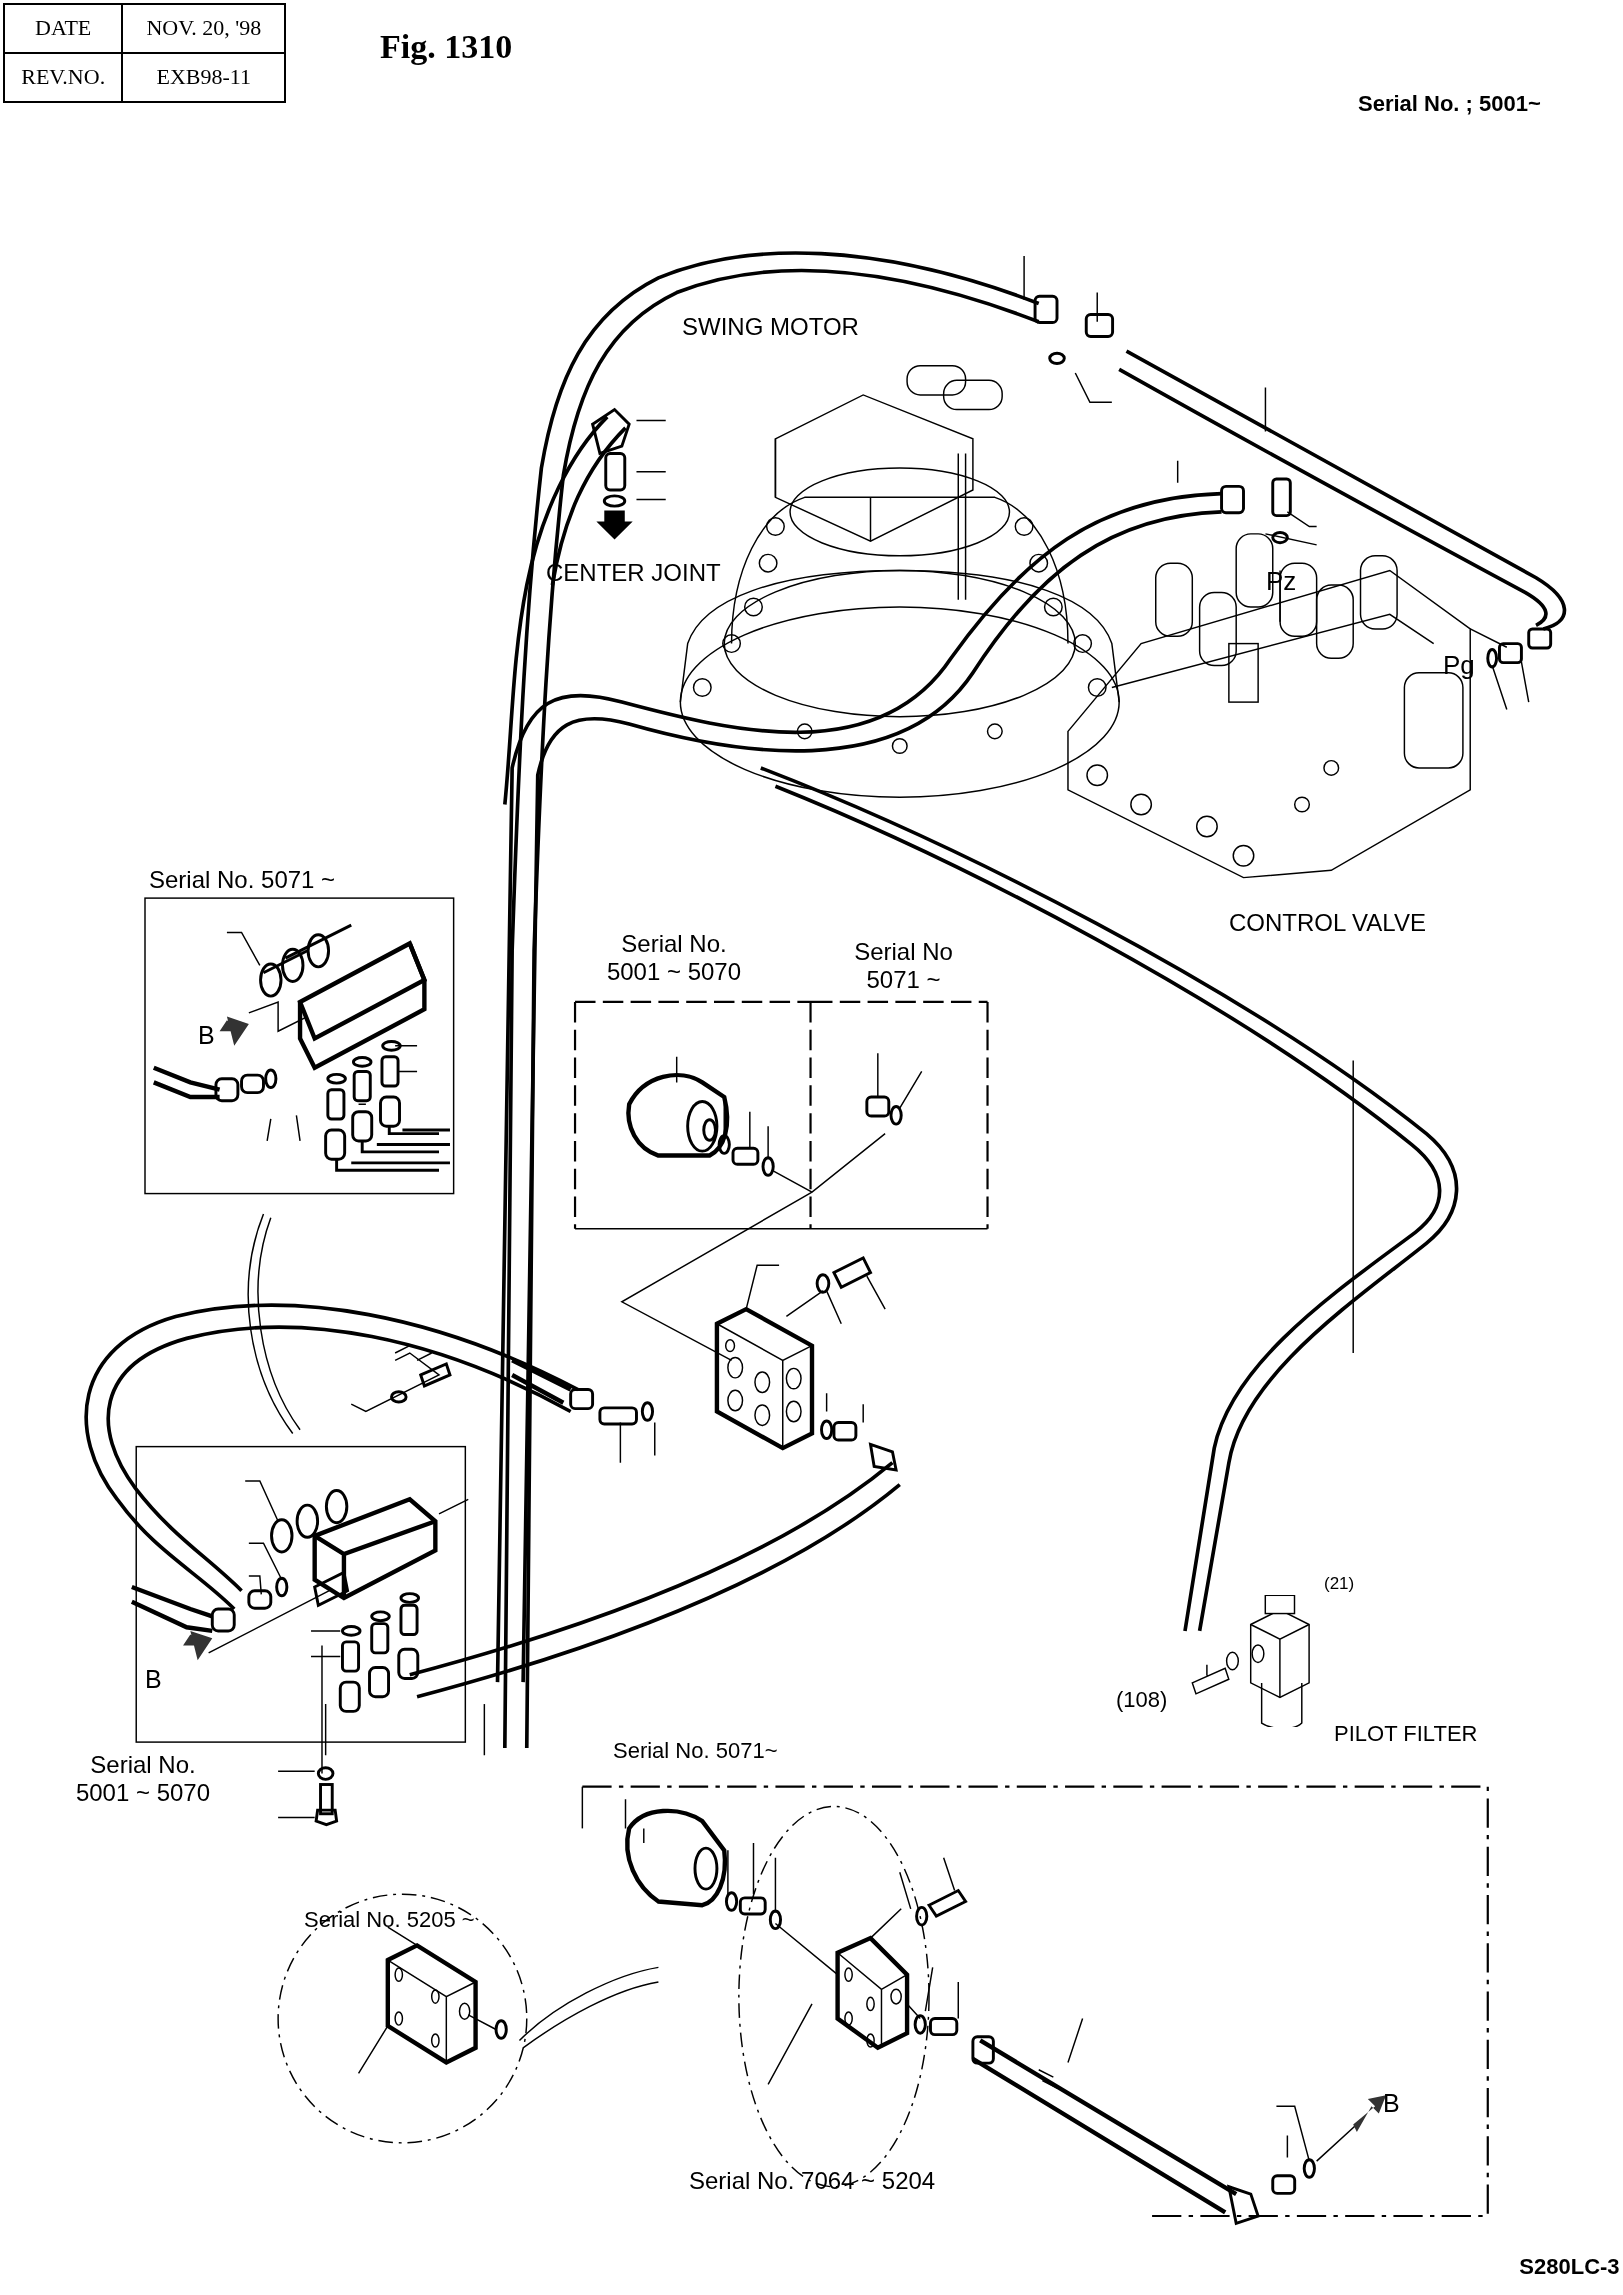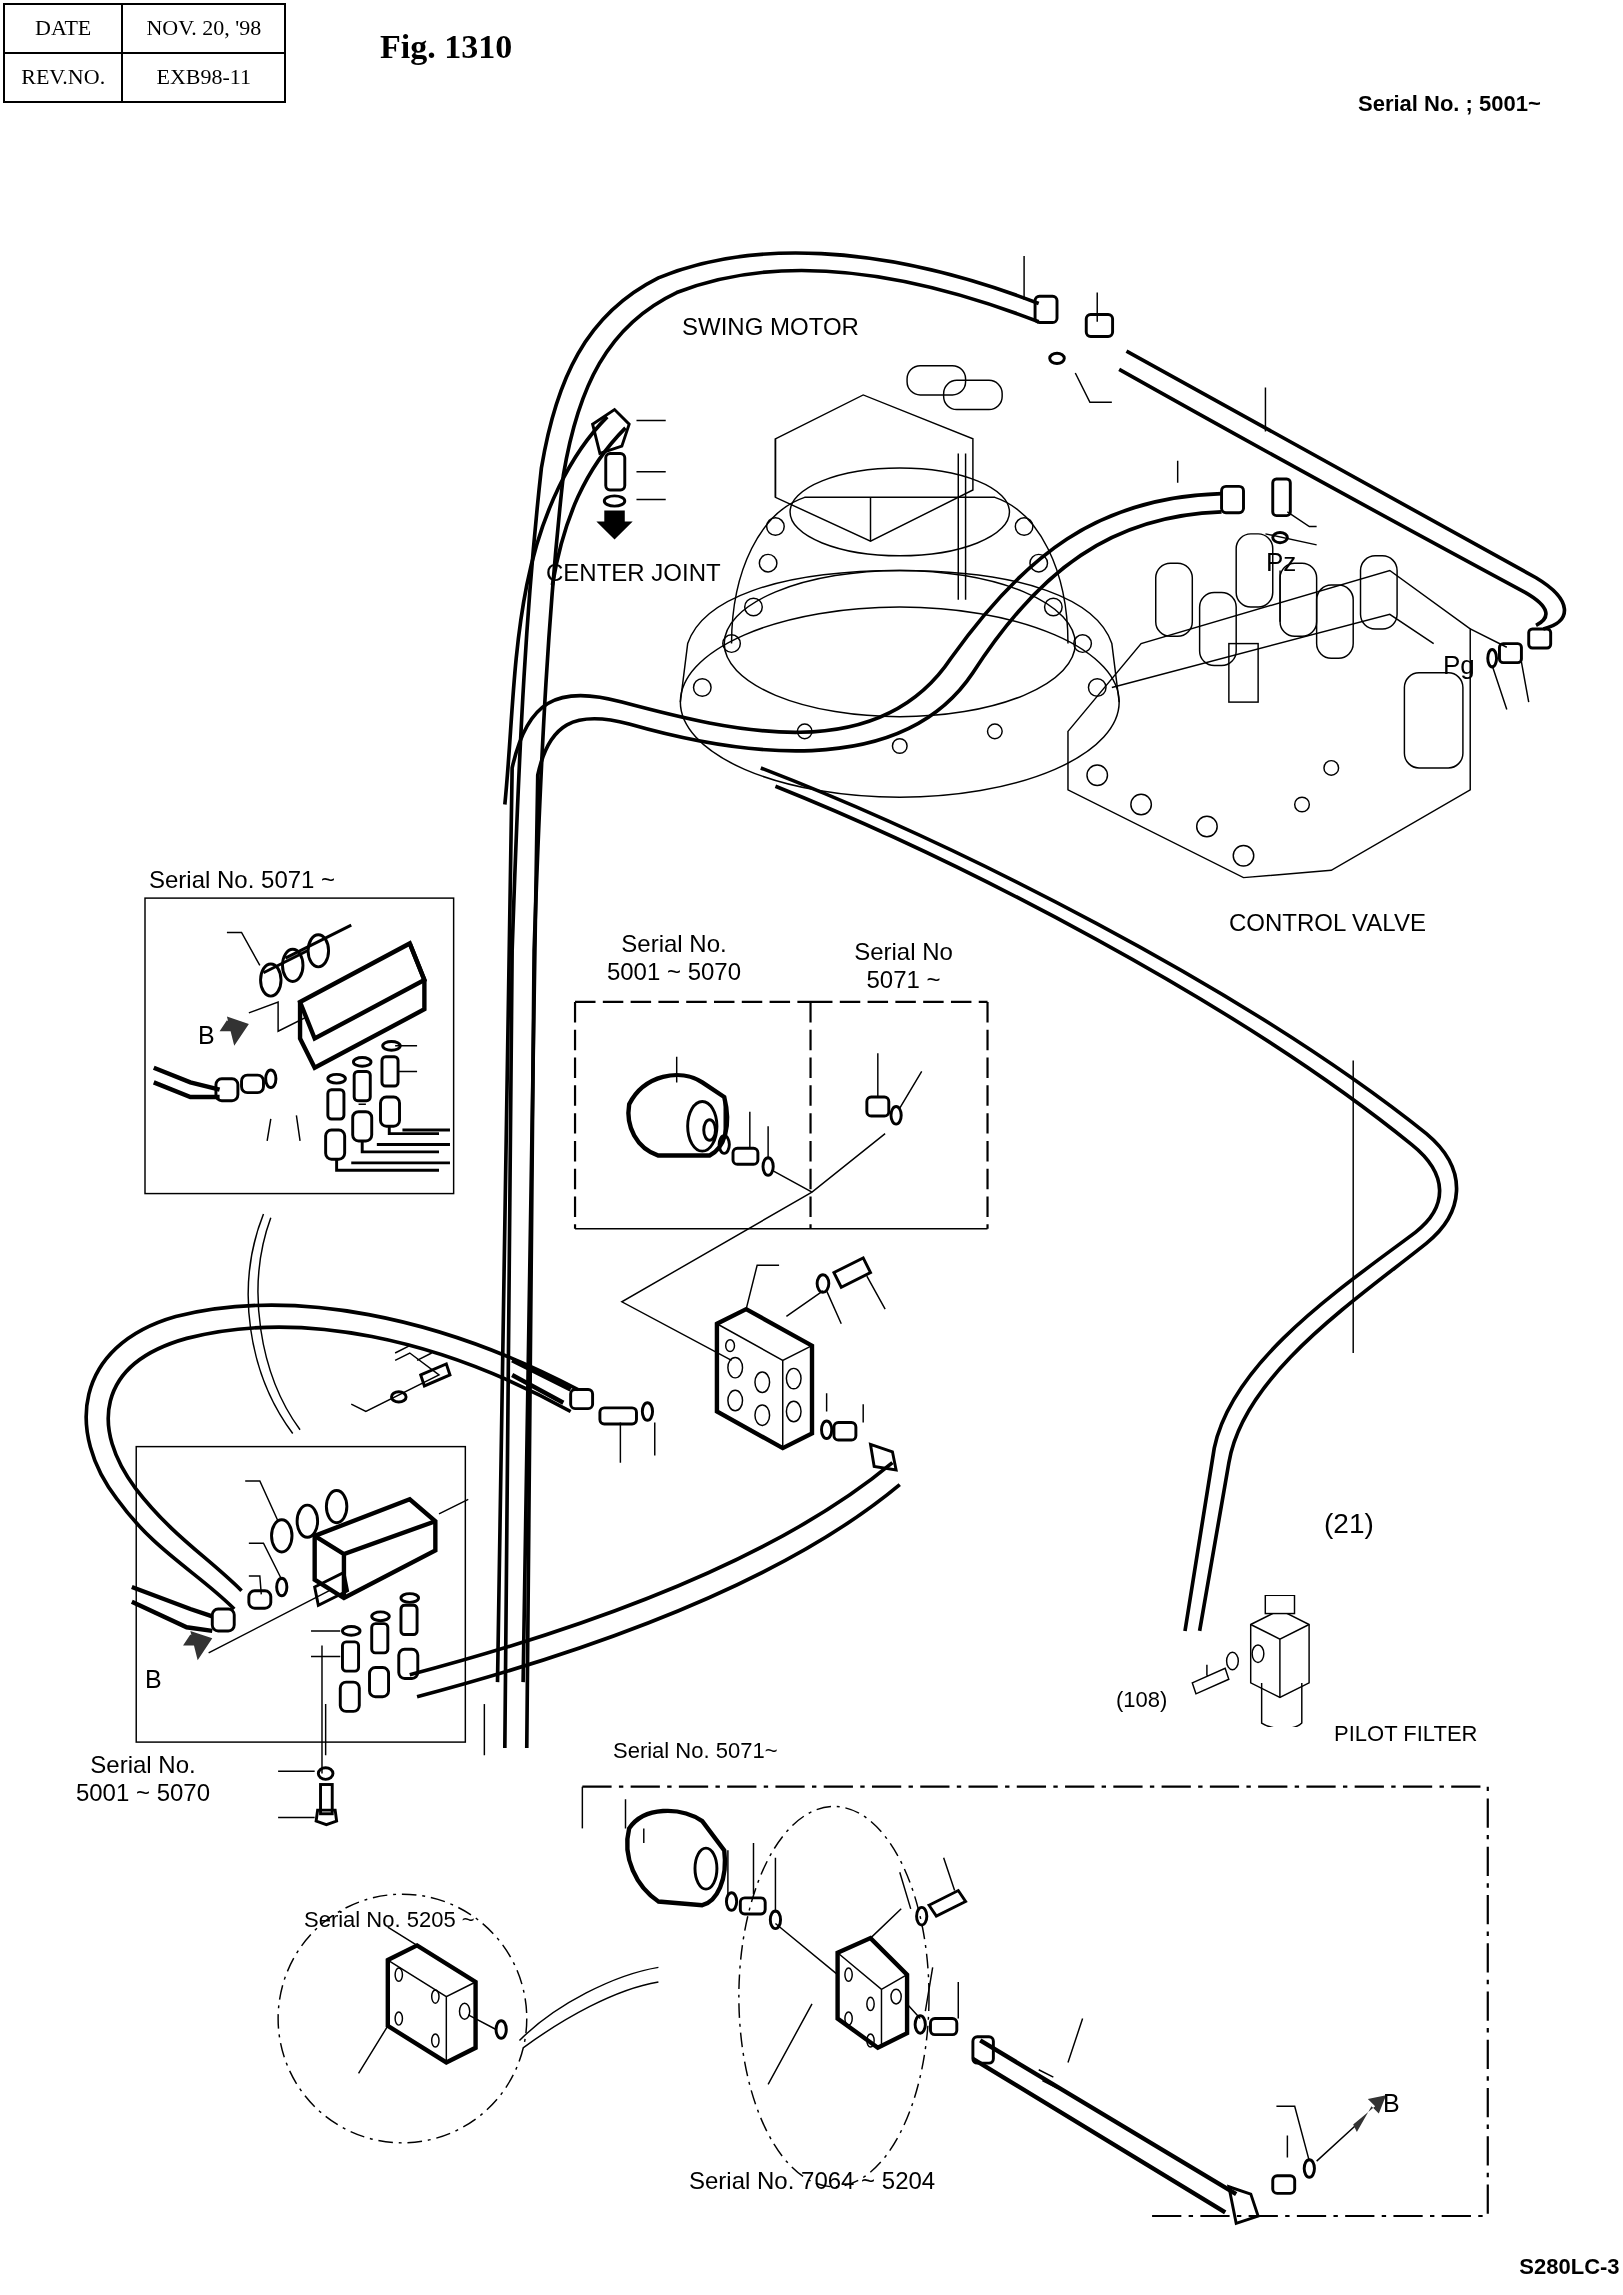--- a/index.html
+++ b/index.html
@@ -327,23 +327,23 @@
       </g>
     <ellipse class="med" cx="685" cy="2775" rx="7" ry="12"></ellipse>
     <path class="thin" d="M640,2755 L678,2775 M570,2660 L530,2635 M530,2770 L490,2835"></path>
     <path class="thin" d="M710,2790 C760,2740 840,2700 900,2690 M715,2800 C770,2760 840,2720 900,2710"></path>
   </g>
 </svg>
 
 <div class="lbl" style="left:682px;top:313px;">SWING MOTOR</div>
 <div class="lbl" style="left:546px;top:559px;">CENTER JOINT</div>
 <div class="lbl" style="left:1229px;top:909px;">CONTROL VALVE</div>
-<div class="lbl" style="left:1266px;top:547px;font-size:26px;">Pz</div>
+<div class="lbl" style="left:1266px;top:566px;font-size:26px;">Pz</div>
 <div class="lbl" style="left:1443px;top:650px;font-size:26px;">Pg</div>
-<div class="lbl" style="left:1324px;top:1508px;font-size:28px;">(21)</div>
+<div class="lbl" style="left:1324px;top:1574px;font-size:17px;">(21)</div>
 <div class="lbl" style="left:1116px;top:1687px;font-size:22px;">(108)</div>
 <div class="lbl" style="left:1334px;top:1691px;font-size:22px;margin-top:30px;">PILOT FILTER</div>
 
 <svg style="position:absolute;left:1185px;top:1595px;" width="146" height="132" viewBox="0 0 200 180">
   <path d="M90,40 L130,20 L170,40 L170,120 L130,140 L90,120 Z" fill="#fff" stroke="#000" stroke-width="2"></path>
   <path d="M90,40 L130,60 L170,40 M130,60 L130,140" fill="none" stroke="#000" stroke-width="2"></path>
   <rect x="110" y="0" width="40" height="25" fill="#fff" stroke="#000" stroke-width="2"></rect>
   <path d="M105,120 L105,175 C120,185 150,185 160,175 L160,120" fill="none" stroke="#000" stroke-width="2"></path>
   <ellipse cx="100" cy="80" rx="8" ry="12" fill="none" stroke="#000" stroke-width="2"></ellipse>
   <ellipse cx="65" cy="90" rx="8" ry="12" fill="none" stroke="#000" stroke-width="2"></ellipse>

